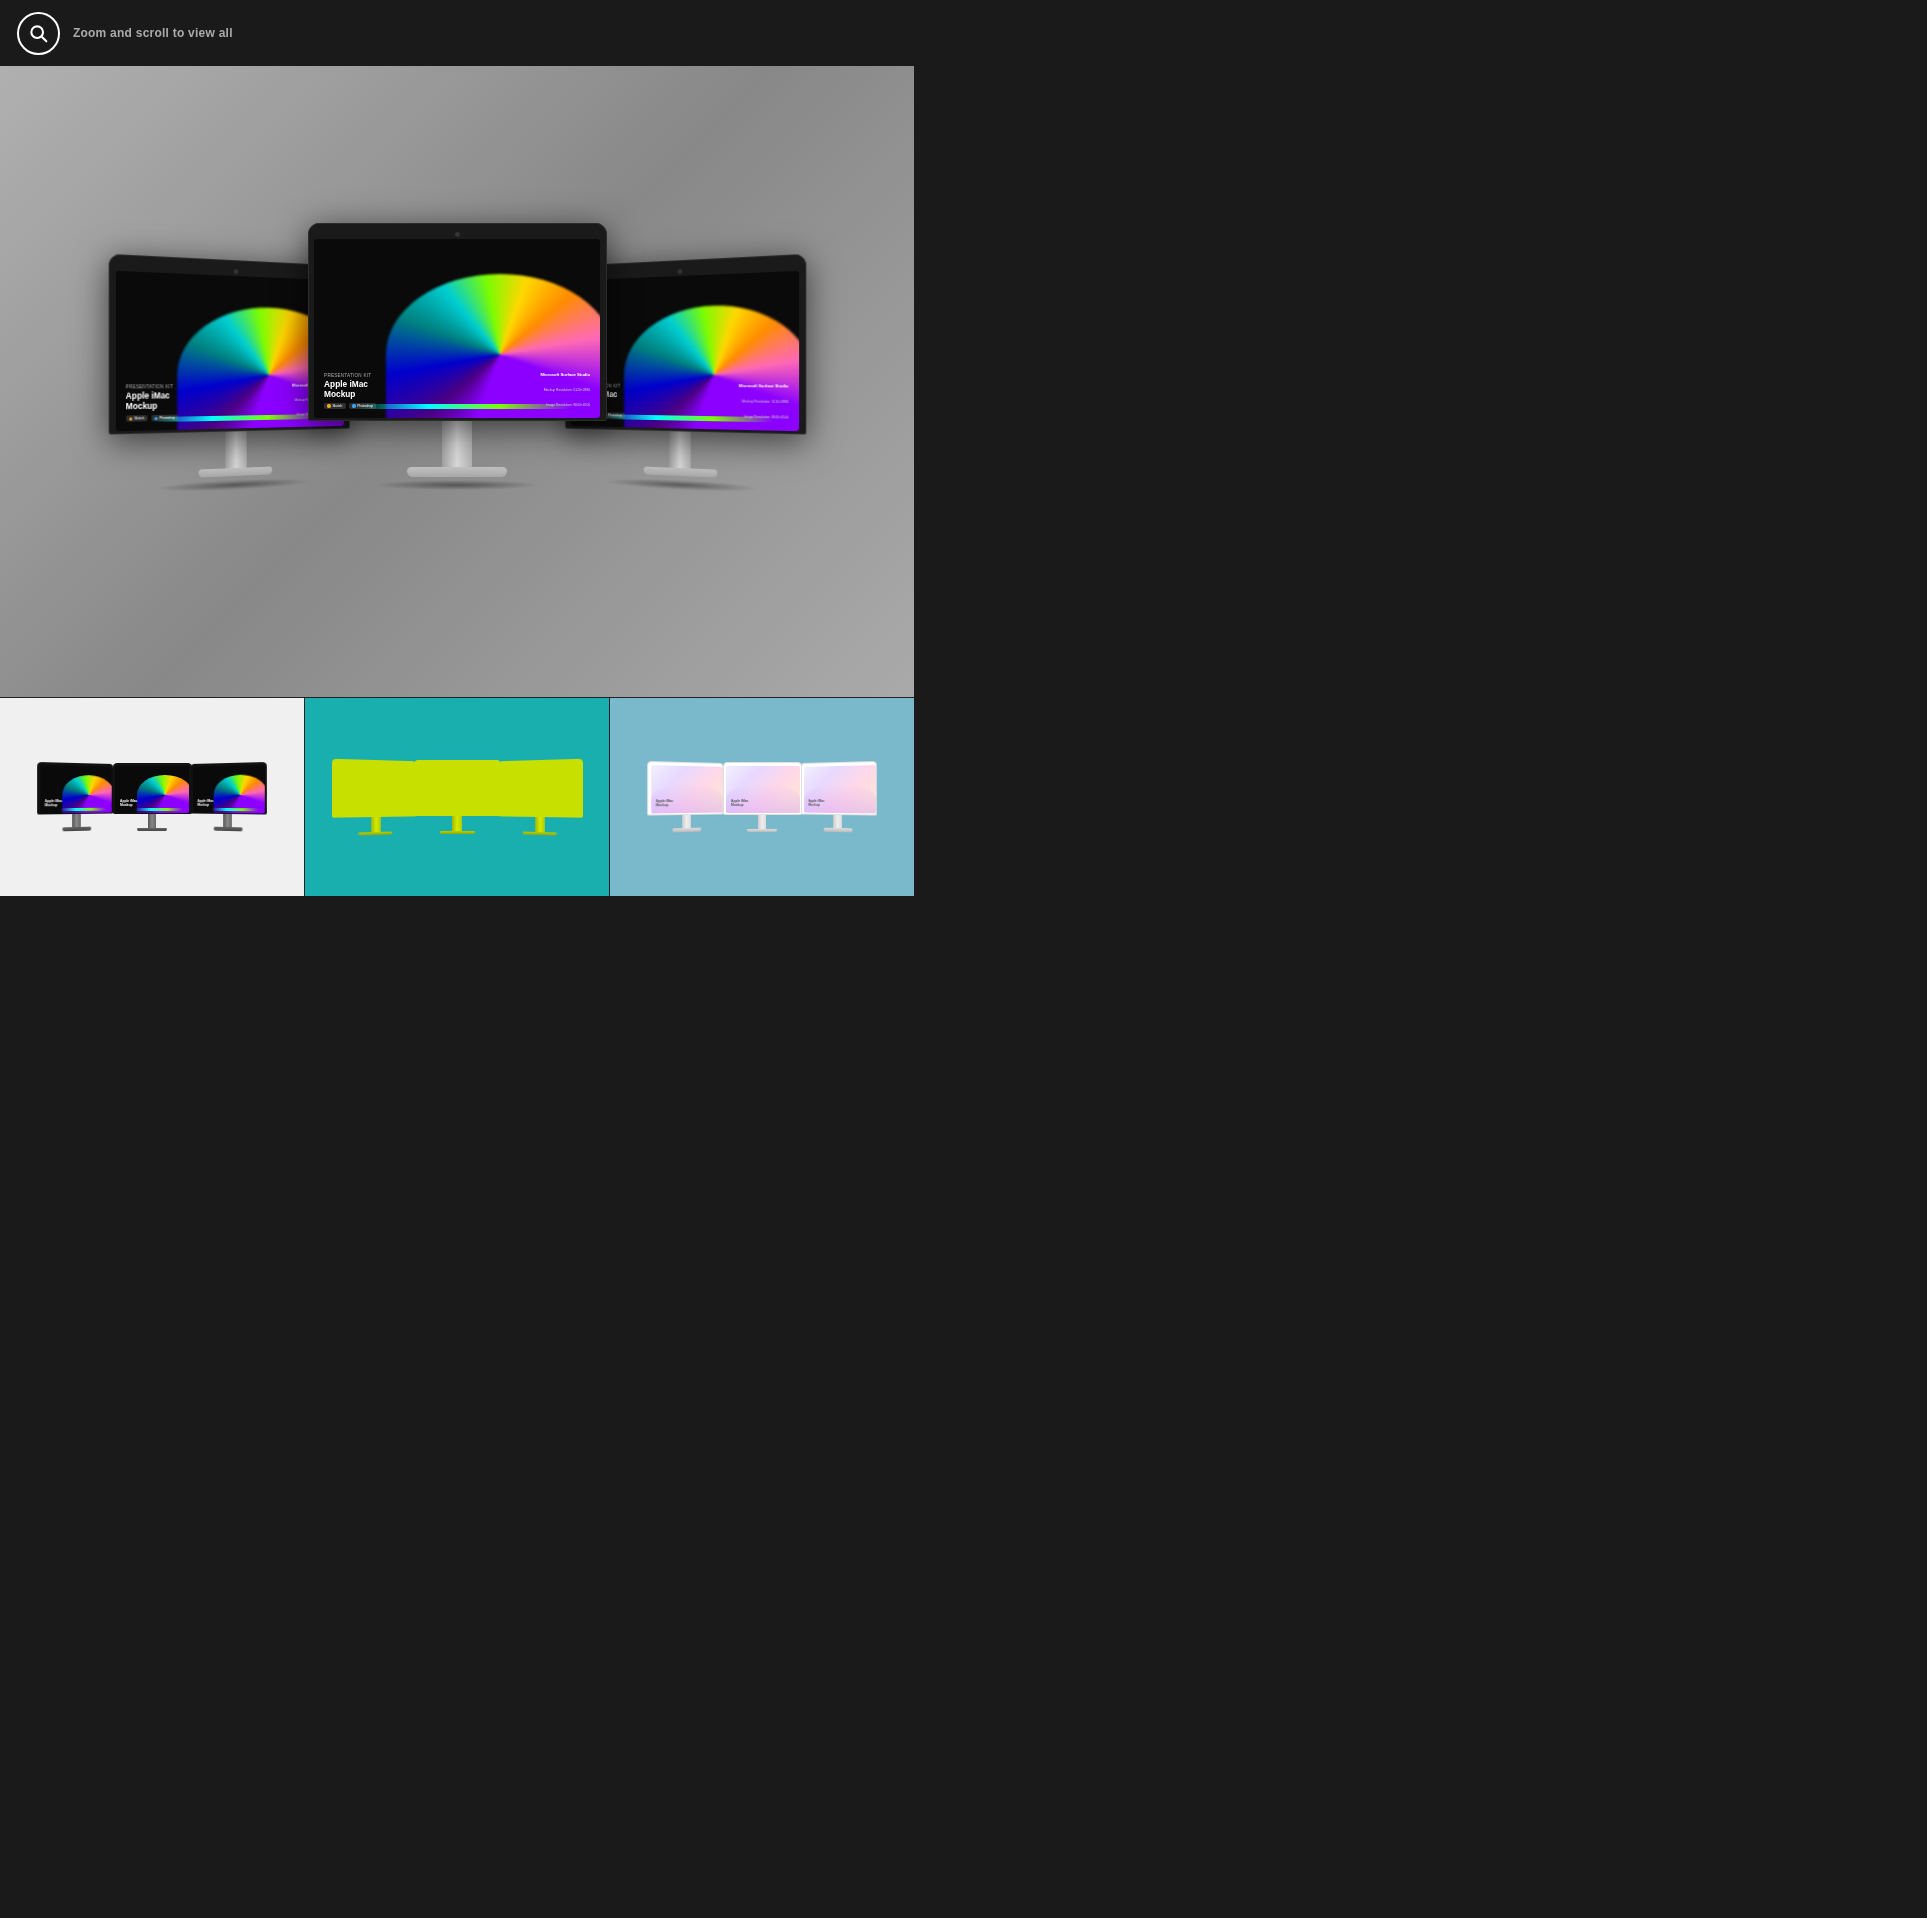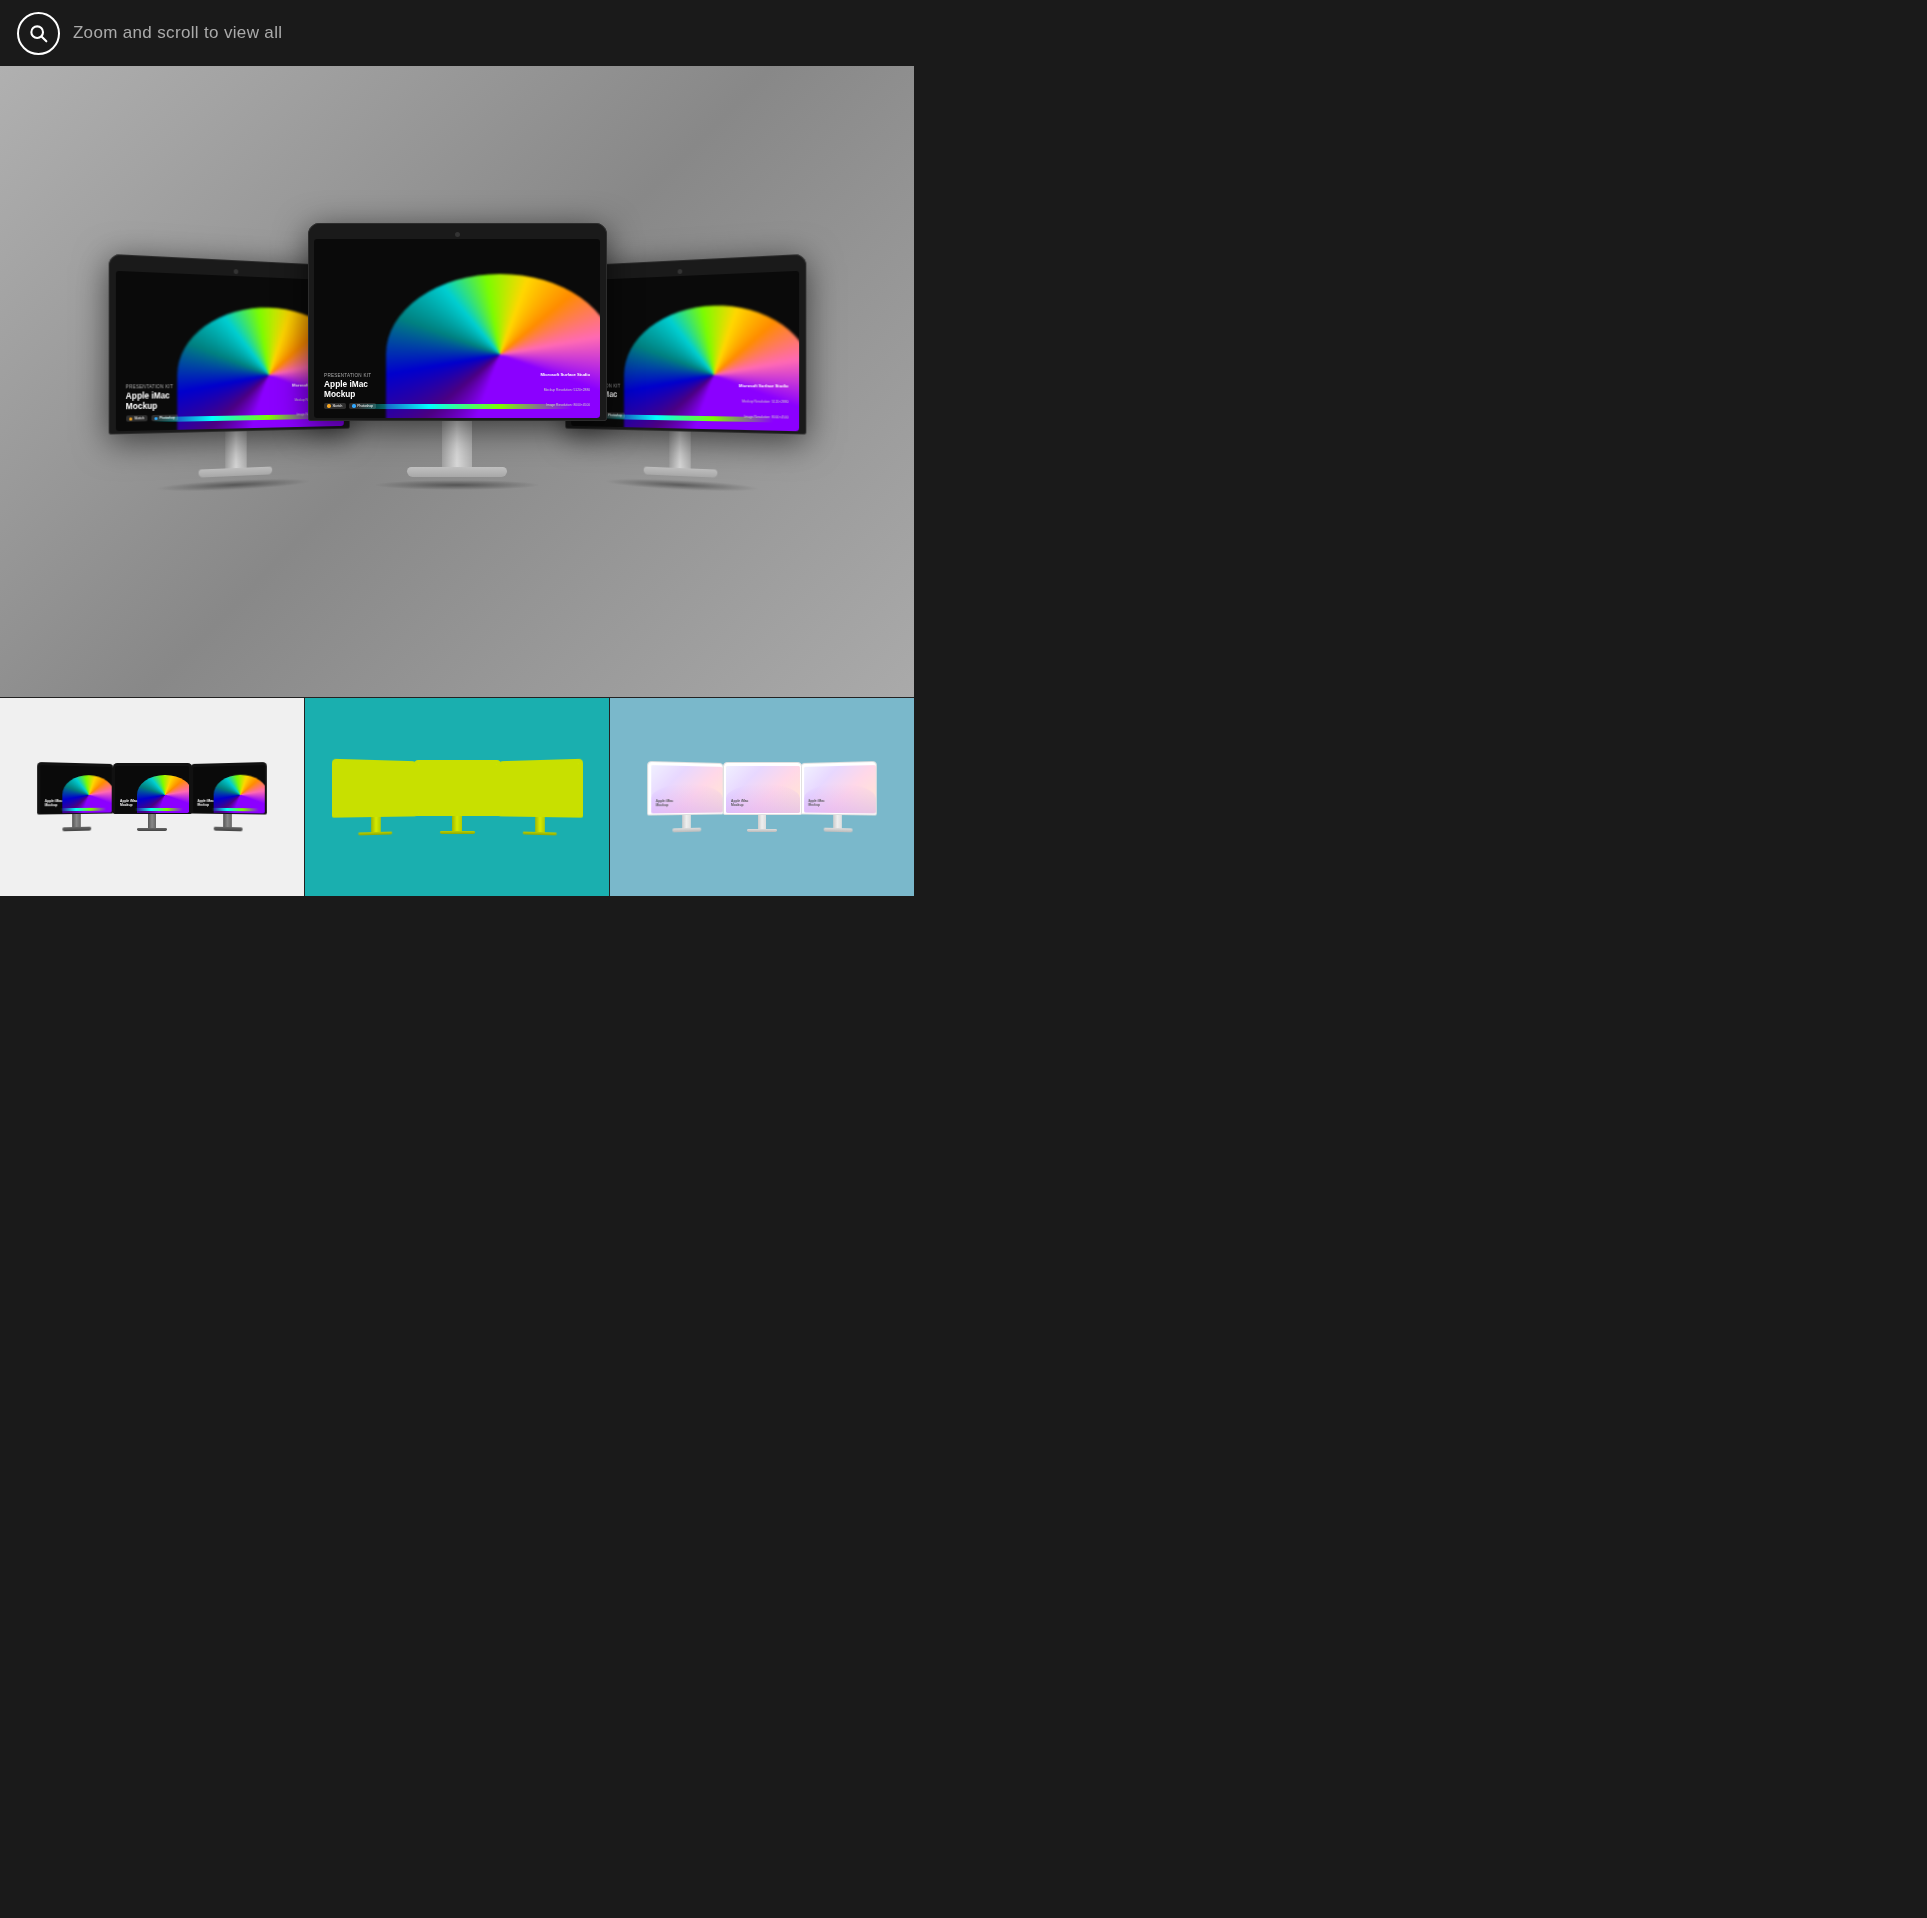--- a/index.html
+++ b/index.html
@@ -34,22 +34,22 @@
     .search-btn svg {
       width: 20px;
       height: 20px;
       stroke: #fff;
       fill: none;
       stroke-width: 2.5;
       stroke-linecap: round;
     }
     .header-text {
       color: #aaaaaa;
-      font-size: 17px;
-      font-weight: 400;
+      font-size: 12px;
+      font-weight: 700;
       letter-spacing: 0.02em;
     }
 
     
     .main-preview {
       width: 100%;
       height: 631px;
       background: linear-gradient(135deg, #b0b0b0 0%, #888888 50%, #aaaaaa 100%);
       position: relative;
       display: flex;

